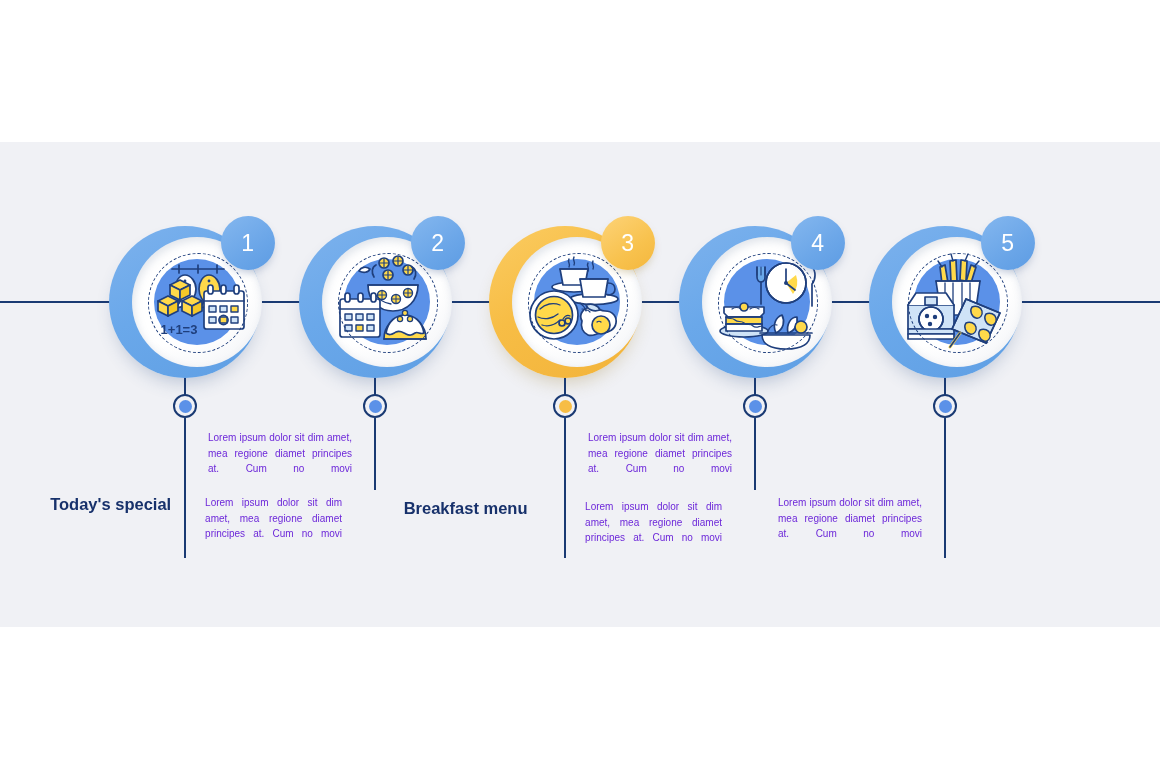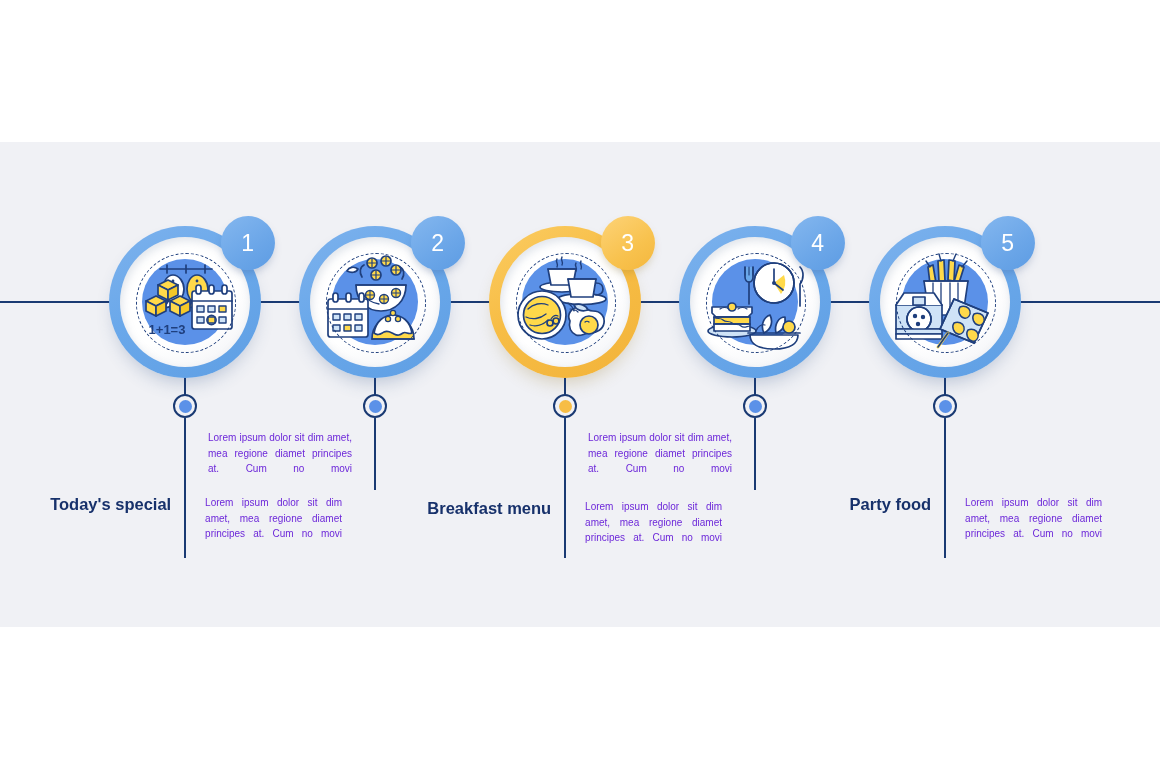--- a/index.html
+++ b/index.html
@@ -53,21 +53,21 @@
     border-radius: 50%;
     background: linear-gradient(150deg, #7db2ed 0%, #6aa8ea 45%, #5f9fe4 100%);
     box-shadow: 0 10px 18px -6px rgba(60, 90, 140, 0.30);
   }
   .node.active .ring {
     background: linear-gradient(150deg, #fbcc62 0%, #f7bd45 45%, #f2b33a 100%);
     box-shadow: 0 10px 18px -6px rgba(150, 120, 40, 0.30);
   }
   .node .disk {
     position: absolute;
-    left: 11px;
+    left: 23px;
     top: 11px;
     width: 130px;
     height: 130px;
     border-radius: 50%;
     background: radial-gradient(circle at 34% 26%, #ffffff 0%, #ffffff 58%, #eceef3 100%);
     box-shadow: inset 2px 4px 9px rgba(120, 135, 165, 0.22);
     overflow: hidden;
   }
   .node .field {
     position: absolute;
@@ -353,21 +353,21 @@
     </div>
     <div class="badge">3</div>
   </div>
   <div class="stem" style="left:564px; top:378px; height:32px;"></div>
   <div class="dot active" style="left:553px; top:394px;">
       <i></i>
     </div>
   <div class="stem" style="left:564px; top:418px; height:140px;"></div>
 
   <div class="caption left-title" style="left:380px; top:499px; width:342px;">
-    <div class="title" style="width:180px;">Breakfast menu</div>
+    <div class="title" style="width:180px;text-align:center;">Breakfast menu</div>
     <div style="width:2px;"></div>
     <div class="body">Lorem ipsum dolor sit dim amet, mea regione diamet principes at. Cum no movi</div>
   </div>
 
   <div class="node" id="node-4" style="left:679px;">
     <div class="ring"></div>
     <div class="disk">
       <div class="field"></div>
       <svg class="art" viewBox="0 0 130 130">
         <g fill="none" stroke="#1f3f7d" stroke-width="1.7" stroke-linecap="round" stroke-linejoin="round">
@@ -467,18 +467,17 @@
     </div>
     <div class="badge">5</div>
   </div>
   <div class="stem" style="left:944px; top:378px; height:32px;"></div>
   <div class="dot" style="left:933px; top:394px;">
       <i></i>
     </div>
   <div class="stem" style="left:944px; top:418px; height:140px;"></div>
 
   <div class="caption left-title" style="left:760px; top:495px; width:342px;">
-    <div class="title" style="width:180px;">Party food</div>
     <div style="width:2px;"></div>
     <div class="body">Lorem ipsum dolor sit dim amet, mea regione diamet principes at. Cum no movi</div>
   </div>
 
 </div>
 
 </body></html>

